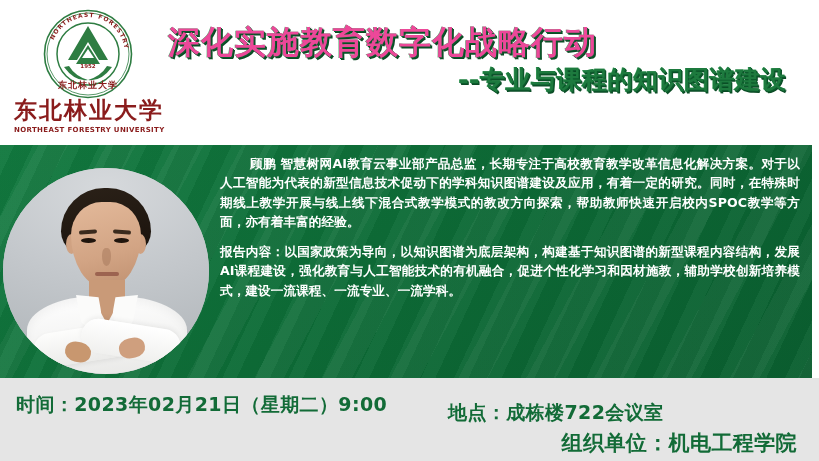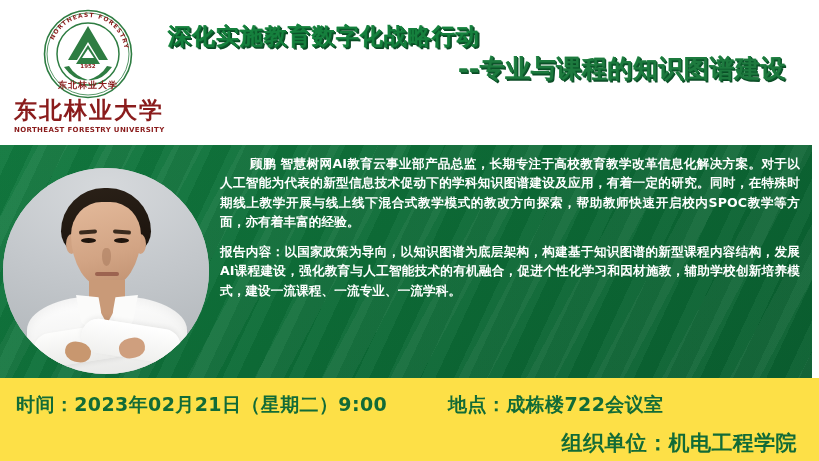--- a/index.html
+++ b/index.html
@@ -75,23 +75,23 @@
 
   .title-wrap {
     position: absolute;
     left: 168px;
     top: 22px;
     width: 640px;
   }
 
   .title-main {
     font-family: "DejaVu Sans", "Liberation Sans", sans-serif;
-    font-size: 23px;
-    font-weight: 700;
-    color: #15803d;
+    font-size: 32px;
+    font-weight: 700;
+    color: #ec4899;
     letter-spacing: 1px;
     line-height: 1.25;
     white-space: nowrap;
     text-shadow:
       1px 1px 0 #0c5a2c,
       2px 2px 0 #0a4a24,
       -0.5px -0.5px 0 #4aa86a;
   }
 
   .title-sub {
@@ -317,21 +317,21 @@
     height: 11px;
   }
 
   
   .footer {
     position: absolute;
     left: 0;
     top: 378px;
     width: 819px;
     height: 83px;
-    background: #fde047;
+    background: #e5e5e5;
   }
 
   .footer-row-1 {
     position: absolute;
     left: 0;
     top: 14px;
     width: 819px;
     height: 28px;
   }
 
@@ -342,21 +342,21 @@
     font-size: 19px;
     font-weight: 700;
     color: #126b37;
     letter-spacing: 0.4px;
     white-space: nowrap;
   }
 
   .footer-place {
     position: absolute;
     left: 448px;
-    top: 0;
+    top: 8px;
     font-size: 19px;
     font-weight: 700;
     color: #126b37;
     letter-spacing: 0.4px;
     white-space: nowrap;
   }
 
   .footer-org {
     position: absolute;
     right: 22px;

